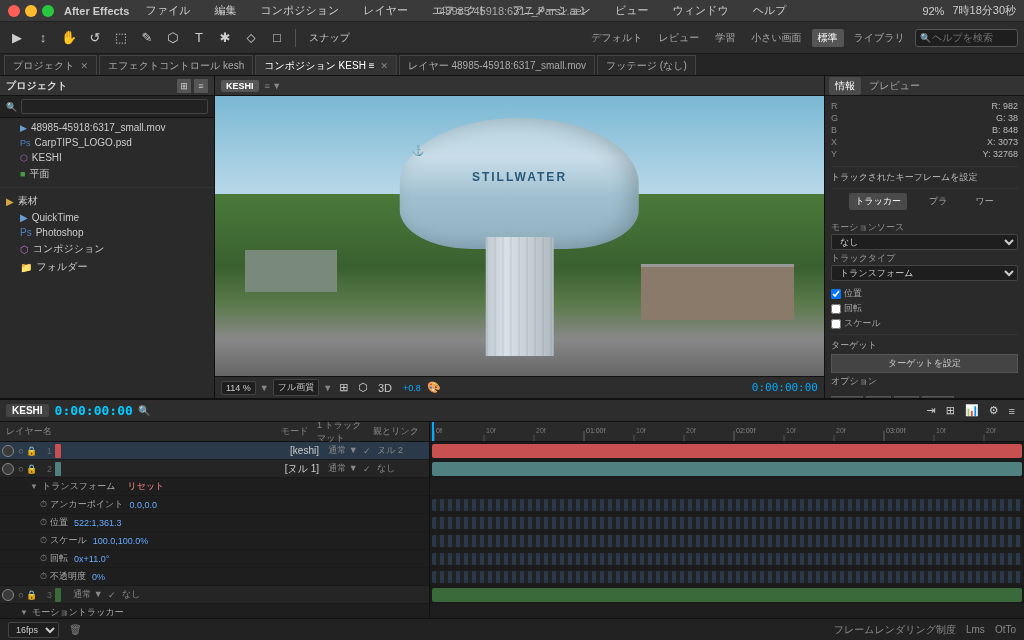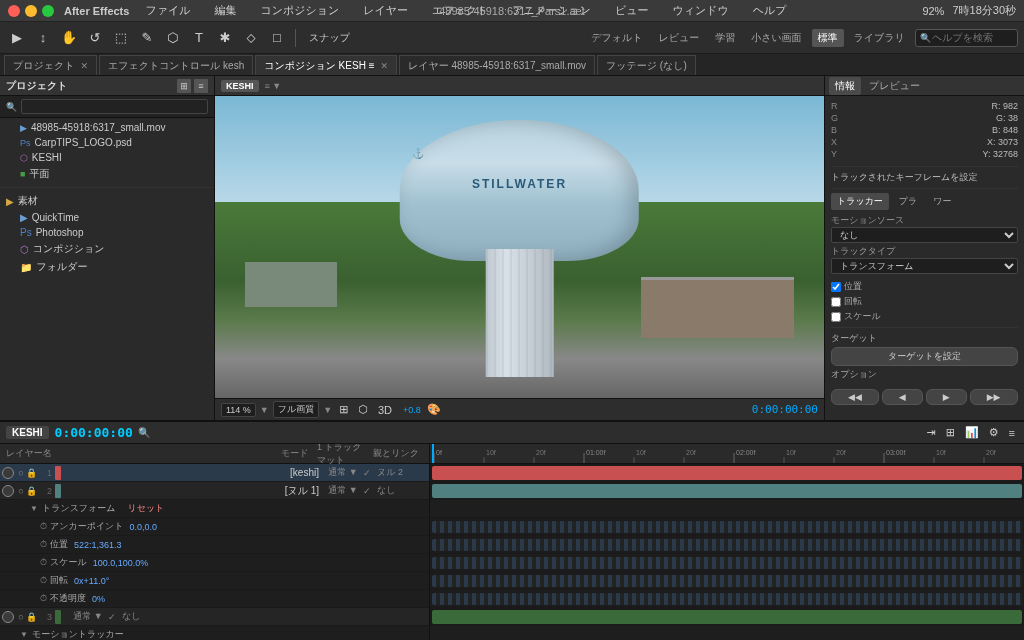--- a/index.html
+++ b/index.html
@@ -443,23 +443,23 @@
       display: flex;
       gap: 3px;
       flex-wrap: wrap;
       margin-top: 4px;
     }
     .rp-btn {
       background: #444;
       border: 1px solid #555;
       color: #ccc;
       font-size: 9px;
-      padding: 2px 16px;
-      cursor: pointer;
-      border-radius: 6px;
+      padding: 2px 8px;
+      cursor: pointer;
+      border-radius: 0;
     }
 
     
     .viewer-controls {
       height: 22px;
       background: #2d2d2d;
       display: flex;
       align-items: center;
       padding: 0 6px;
       gap: 4px;
@@ -952,21 +952,21 @@
           <span>Y</span>
           <span class="rp-info-val">Y: 32768</span>
         </div>
 
         <div style="border-top:1px solid #333; margin: 6px 0 4px 0;"></div>
         <div style="font-size:9px; color:#bbb; margin-bottom:4px;">トラックされたキーフレームを設定</div>
 
         <div style="border-top:1px solid #333; margin: 4px 0;"></div>
 
         
-        <div style="display:flex; gap:4px; margin-bottom:4px;">
+        <div style="display:flex; gap:16px; margin-bottom:11px;justify-content:center;">
           <span class="rpt active" style="font-size:9px;">トラッカー</span>
           <span class="rpt" style="font-size:9px;">プラ</span>
           <span class="rpt" style="font-size:9px;">ワー</span>
         </div>
 
         <div class="rp-label">モーションソース</div>
         <select class="rp-dropdown">
           <option>なし</option>
         </select>
 
@@ -1178,13 +1178,22 @@
             <div class="tl-bar tl-bar-green" style="left:2px; right:2px;"></div>
           </div>
 
           <div class="tl-track-row" style="background:#1e1e1e;"></div>
 
         </div>
       </div>
     </div>
   </div>
 
+  <div id="status-bar">
+    <select class="fps-selector">
+      <option>16fps</option>
+    </select>
+    <span style="cursor:pointer;">🗑</span>
+    <span style="margin-left:auto;">フレームレンダリング制度</span>
+    <span>Lms</span>
+    <span>OtTo</span>
+  </div>
 </div>
 
 </body></html>

